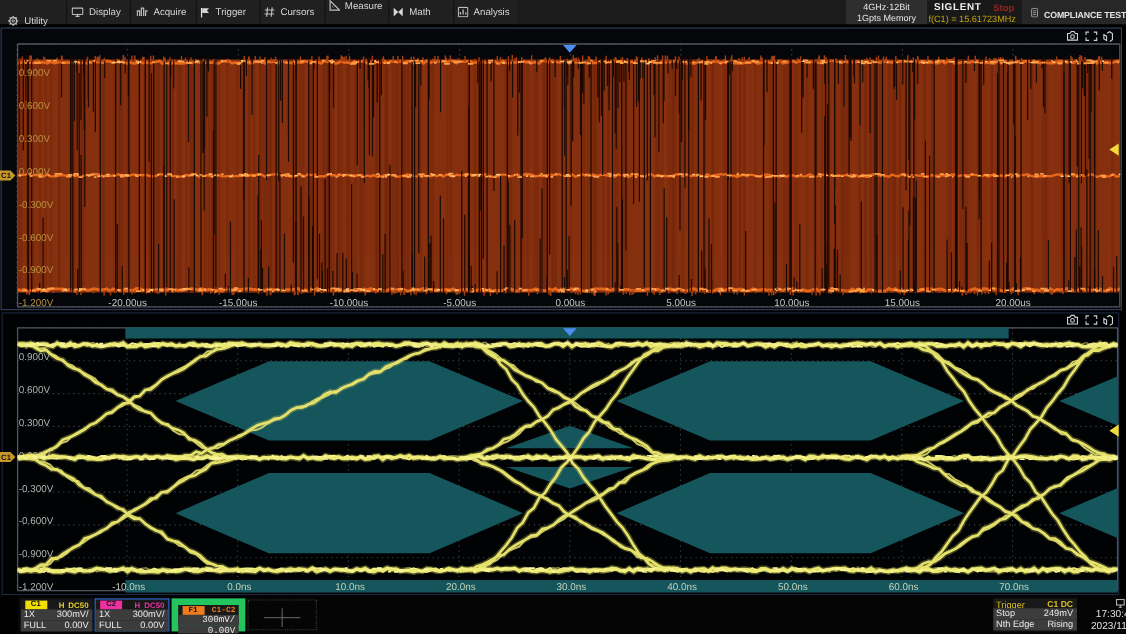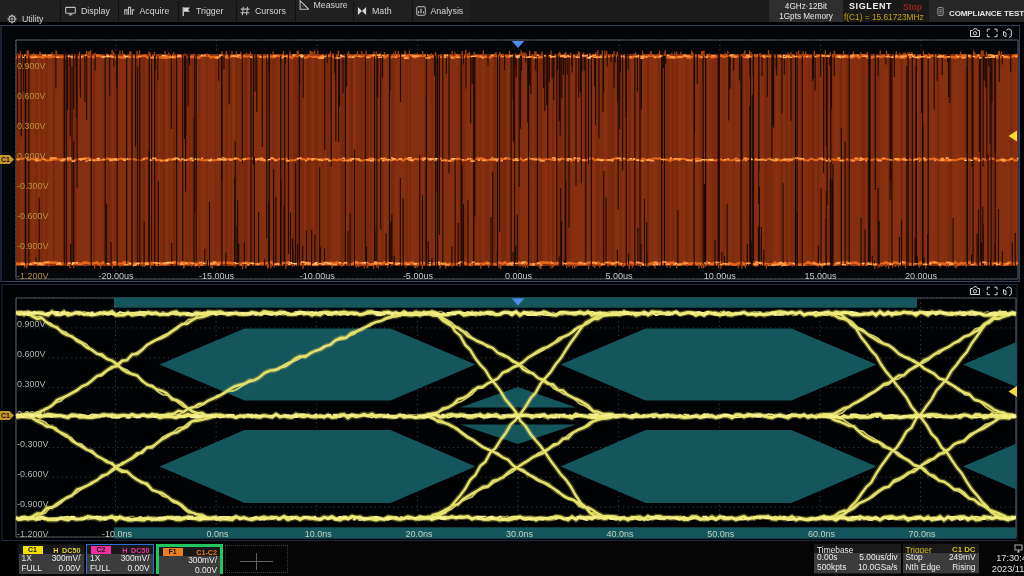--- a/index.html
+++ b/index.html
@@ -218,40 +218,31 @@
 <div style="position:absolute;left:70px;top:3px;width:67.5px;height:29.5px;background:#191919;border:1px solid #2a6cd8;box-sizing:border-box;">
       <div style="position:absolute;left:4px;top:0.5px;width:20px;height:8px;background:#ee2fa0;color:#111;font-size:7px;font-weight:bold;text-align:center;line-height:8px;">C2</div>
       <div style="position:absolute;right:3px;top:0.5px;font-size:7.2px;font-weight:bold;color:#ee2fa0;">H DC50</div>
       <div style="position:absolute;left:0px;top:9px;width:100%;height:9.5px;background:#3c3c3c;"></div>
       <div style="position:absolute;left:3px;top:9px;font-size:8.4px;color:#ececec;line-height:9.5px;">1X</div>
       <div style="position:absolute;right:3px;top:9px;font-size:8.4px;color:#ececec;line-height:9.5px;">300mV/</div>
       <div style="position:absolute;left:0px;top:19.25px;width:100%;height:9.5px;background:#3c3c3c;"></div>
       <div style="position:absolute;left:3px;top:19.25px;font-size:8.4px;color:#ececec;line-height:9.5px;">FULL</div>
       <div style="position:absolute;right:3px;top:19.25px;font-size:8.4px;color:#ececec;line-height:9.5px;">0.00V</div>
     </div>
-<div style="position:absolute;left:139.5px;top:3px;width:67.5px;height:29.5px;background:#191919;border:3px solid #22c55e;box-sizing:border-box;">
+<div style="position:absolute;left:139.5px;top:3px;width:67.5px;height:29.5px;background:#191919;border:6px solid #22c55e;box-sizing:border-box;font-family:Liberation Mono, monospace;">
       <div style="position:absolute;left:4px;top:0.5px;width:20px;height:8px;background:#ee7c20;color:#111;font-size:7px;font-weight:bold;text-align:center;line-height:8px;">F1</div>
       <div style="position:absolute;right:3px;top:0.5px;font-size:7.2px;font-weight:bold;color:#ee7c20;">C1-C2</div>
       <div style="position:absolute;left:0px;top:9px;width:100%;height:9.5px;background:#3c3c3c;"></div>
       <div style="position:absolute;right:3px;top:9px;font-size:8.4px;color:#ececec;line-height:9.5px;">300mV/</div>
       <div style="position:absolute;left:0px;top:19.25px;width:100%;height:9.5px;background:#3c3c3c;"></div>
       <div style="position:absolute;right:3px;top:19.25px;font-size:8.4px;color:#ececec;line-height:9.5px;">0.00V</div>
     </div>
 <div style="position:absolute;left:209px;top:4px;width:63px;height:28px;border:1px dotted #3a3a3a;box-sizing:border-box;"></div>
 <div style="position:absolute;left:224px;top:19.5px;width:33px;height:1px;background:#616161;"></div>
 <div style="position:absolute;left:240px;top:11.5px;width:1px;height:17px;background:#616161;"></div>
-<div style="position:absolute;left:798px;top:3px;width:86.5px;height:29.5px;background:#191919;box-sizing:border-box;">
-      <div style="position:absolute;left:3px;top:0.5px;font-size:8.4px;color:#ececec;">Timebase</div>
-      <div style="position:absolute;left:0px;top:9px;width:100%;height:9.5px;background:#3c3c3c;"></div>
-      <div style="position:absolute;left:3px;top:9px;font-size:8.4px;color:#ececec;line-height:9.5px;">0.00s</div>
-      <div style="position:absolute;right:3px;top:9px;font-size:8.4px;color:#ececec;line-height:9.5px;">5.00us/div</div>
-      <div style="position:absolute;left:0px;top:19.25px;width:100%;height:9.5px;background:#3c3c3c;"></div>
-      <div style="position:absolute;left:3px;top:19.25px;font-size:8.4px;color:#ececec;line-height:9.5px;">500kpts</div>
-      <div style="position:absolute;right:3px;top:19.25px;font-size:8.4px;color:#ececec;line-height:9.5px;">10.0GSa/s</div>
-    </div>
 <div style="position:absolute;left:886.5px;top:3px;width:76px;height:29.5px;background:#191919;box-sizing:border-box;">
       <div style="position:absolute;left:3px;top:0.5px;font-size:8.4px;color:#d8c020;">Trigger</div>
       <div style="position:absolute;right:3px;top:0.5px;font-size:7.8px;font-weight:bold;color:#d8c020;">C1 DC</div>
       <div style="position:absolute;left:0px;top:9px;width:100%;height:9.5px;background:#3c3c3c;"></div>
       <div style="position:absolute;left:3px;top:9px;font-size:8.4px;color:#ececec;line-height:9.5px;">Stop</div>
       <div style="position:absolute;right:3px;top:9px;font-size:8.4px;color:#ececec;line-height:9.5px;">249mV</div>
       <div style="position:absolute;left:0px;top:19.25px;width:100%;height:9.5px;background:#3c3c3c;"></div>
       <div style="position:absolute;left:3px;top:19.25px;font-size:8.4px;color:#ececec;line-height:9.5px;">Nth Edge</div>
       <div style="position:absolute;right:3px;top:19.25px;font-size:8.4px;color:#ececec;line-height:9.5px;">Rising</div>
     </div>

